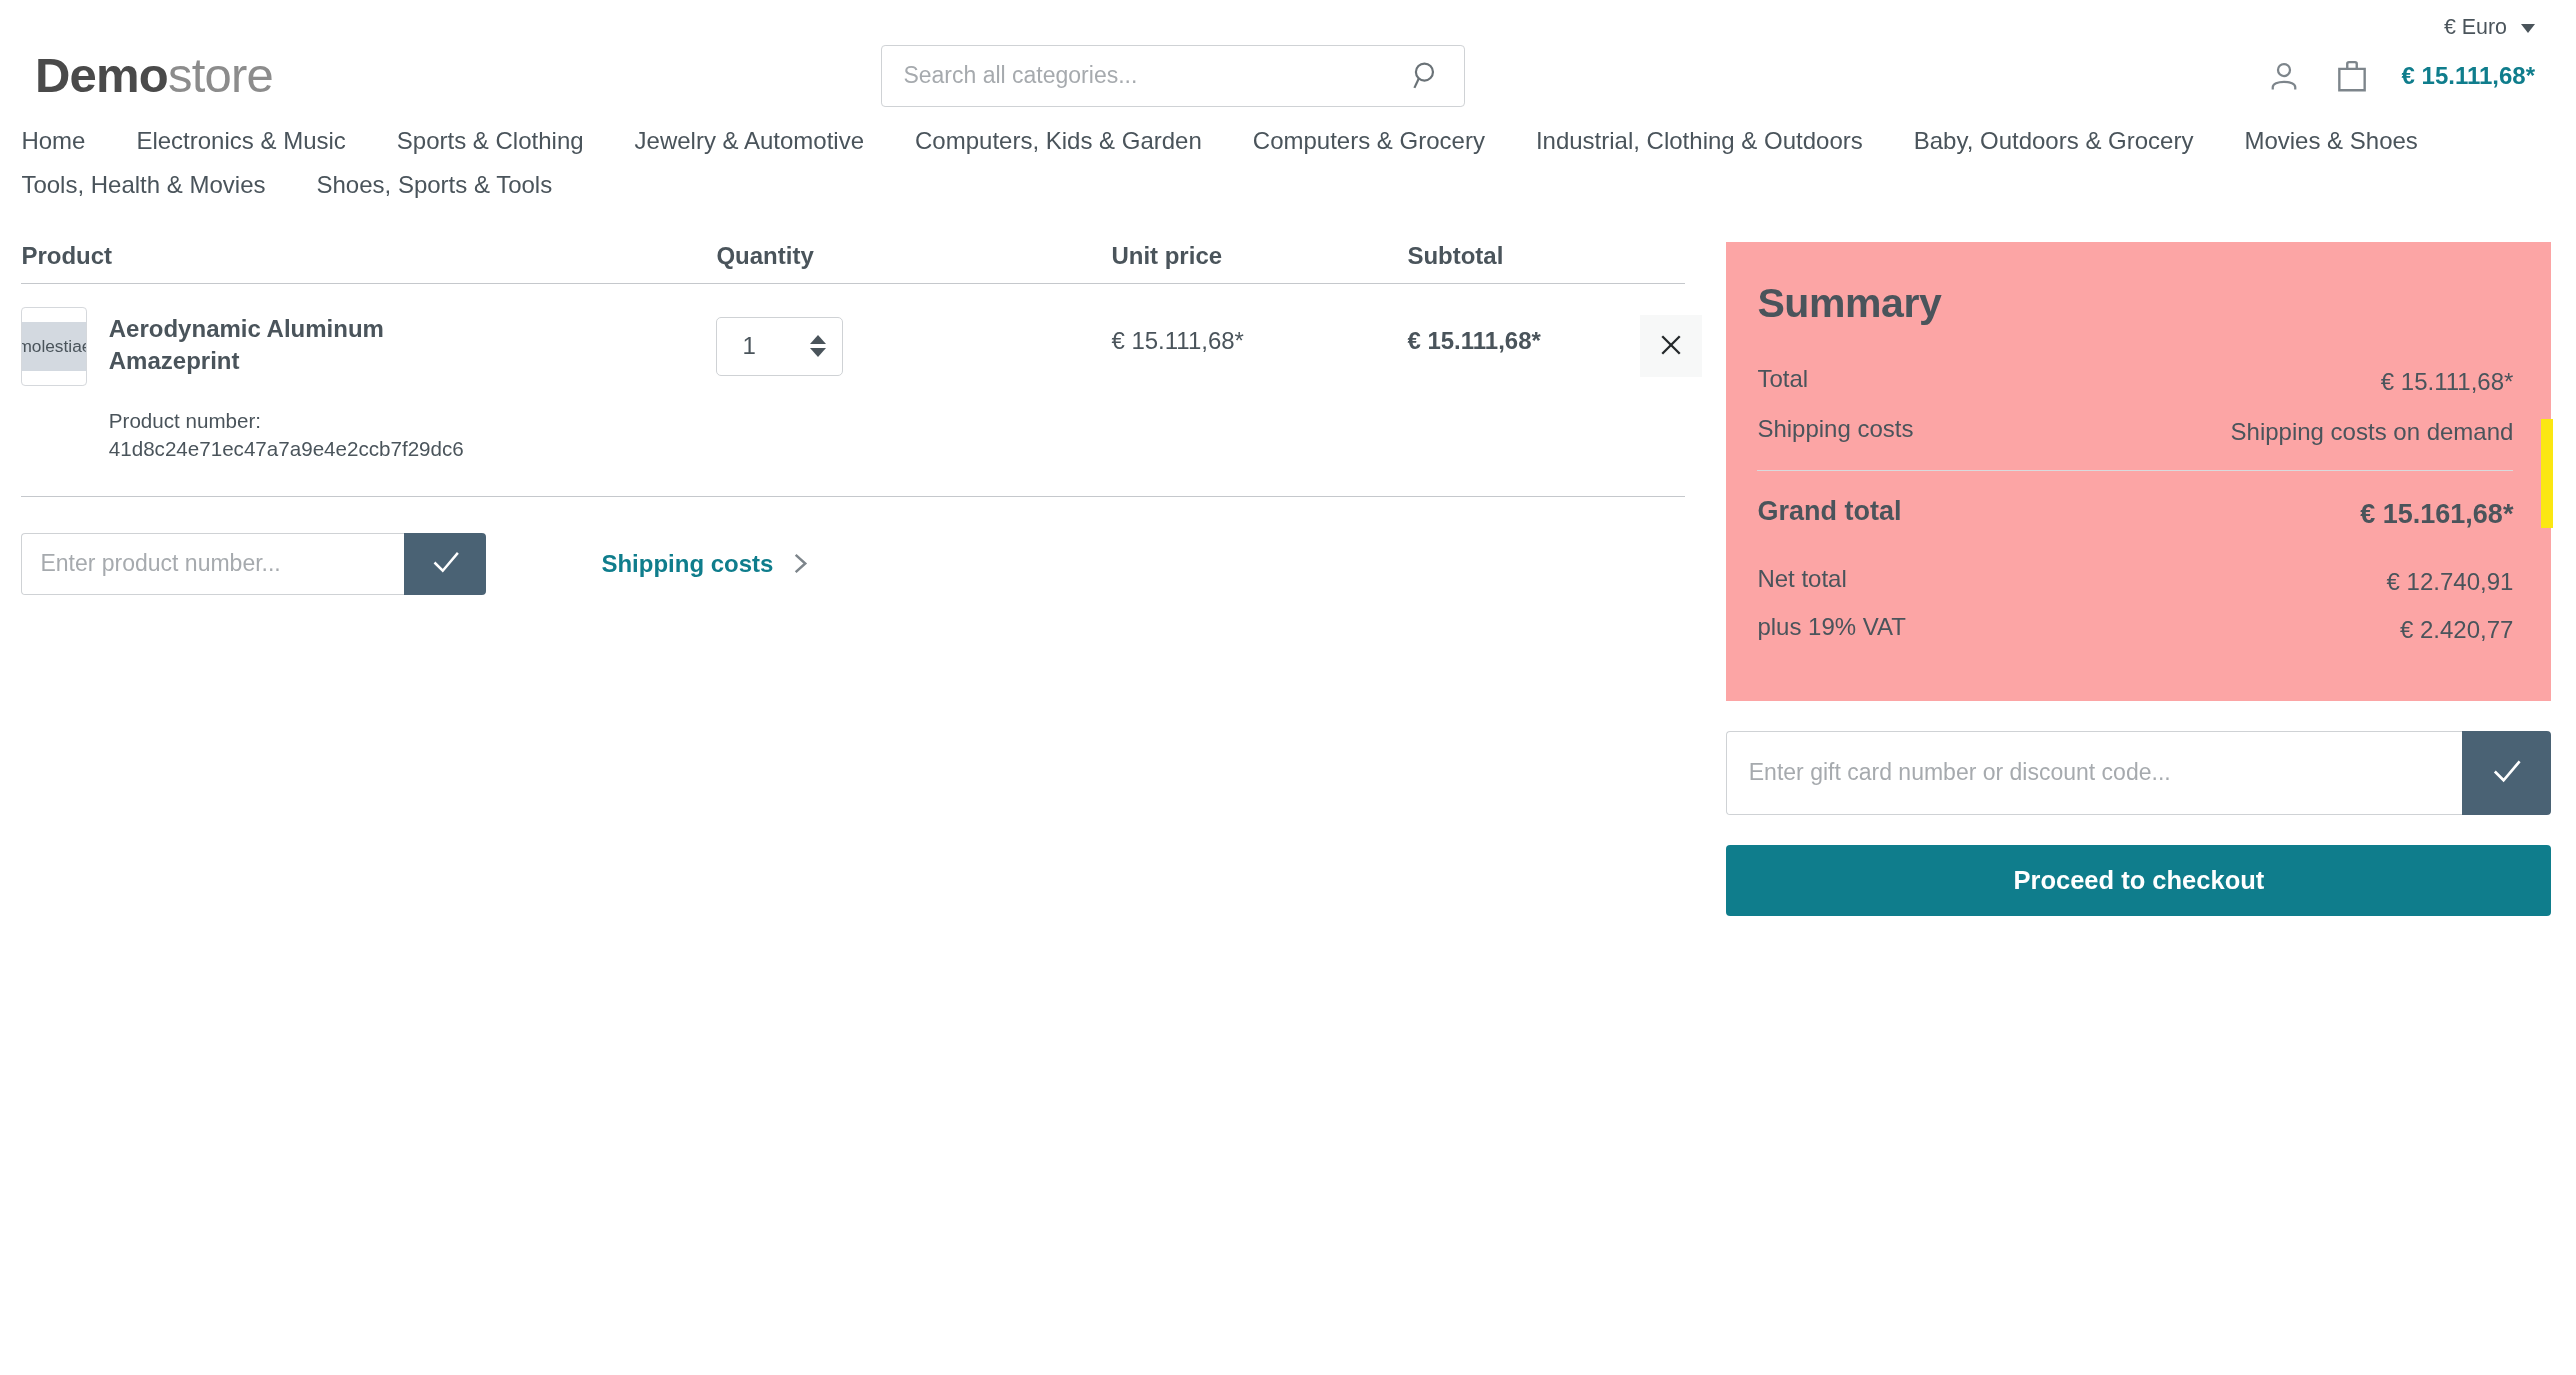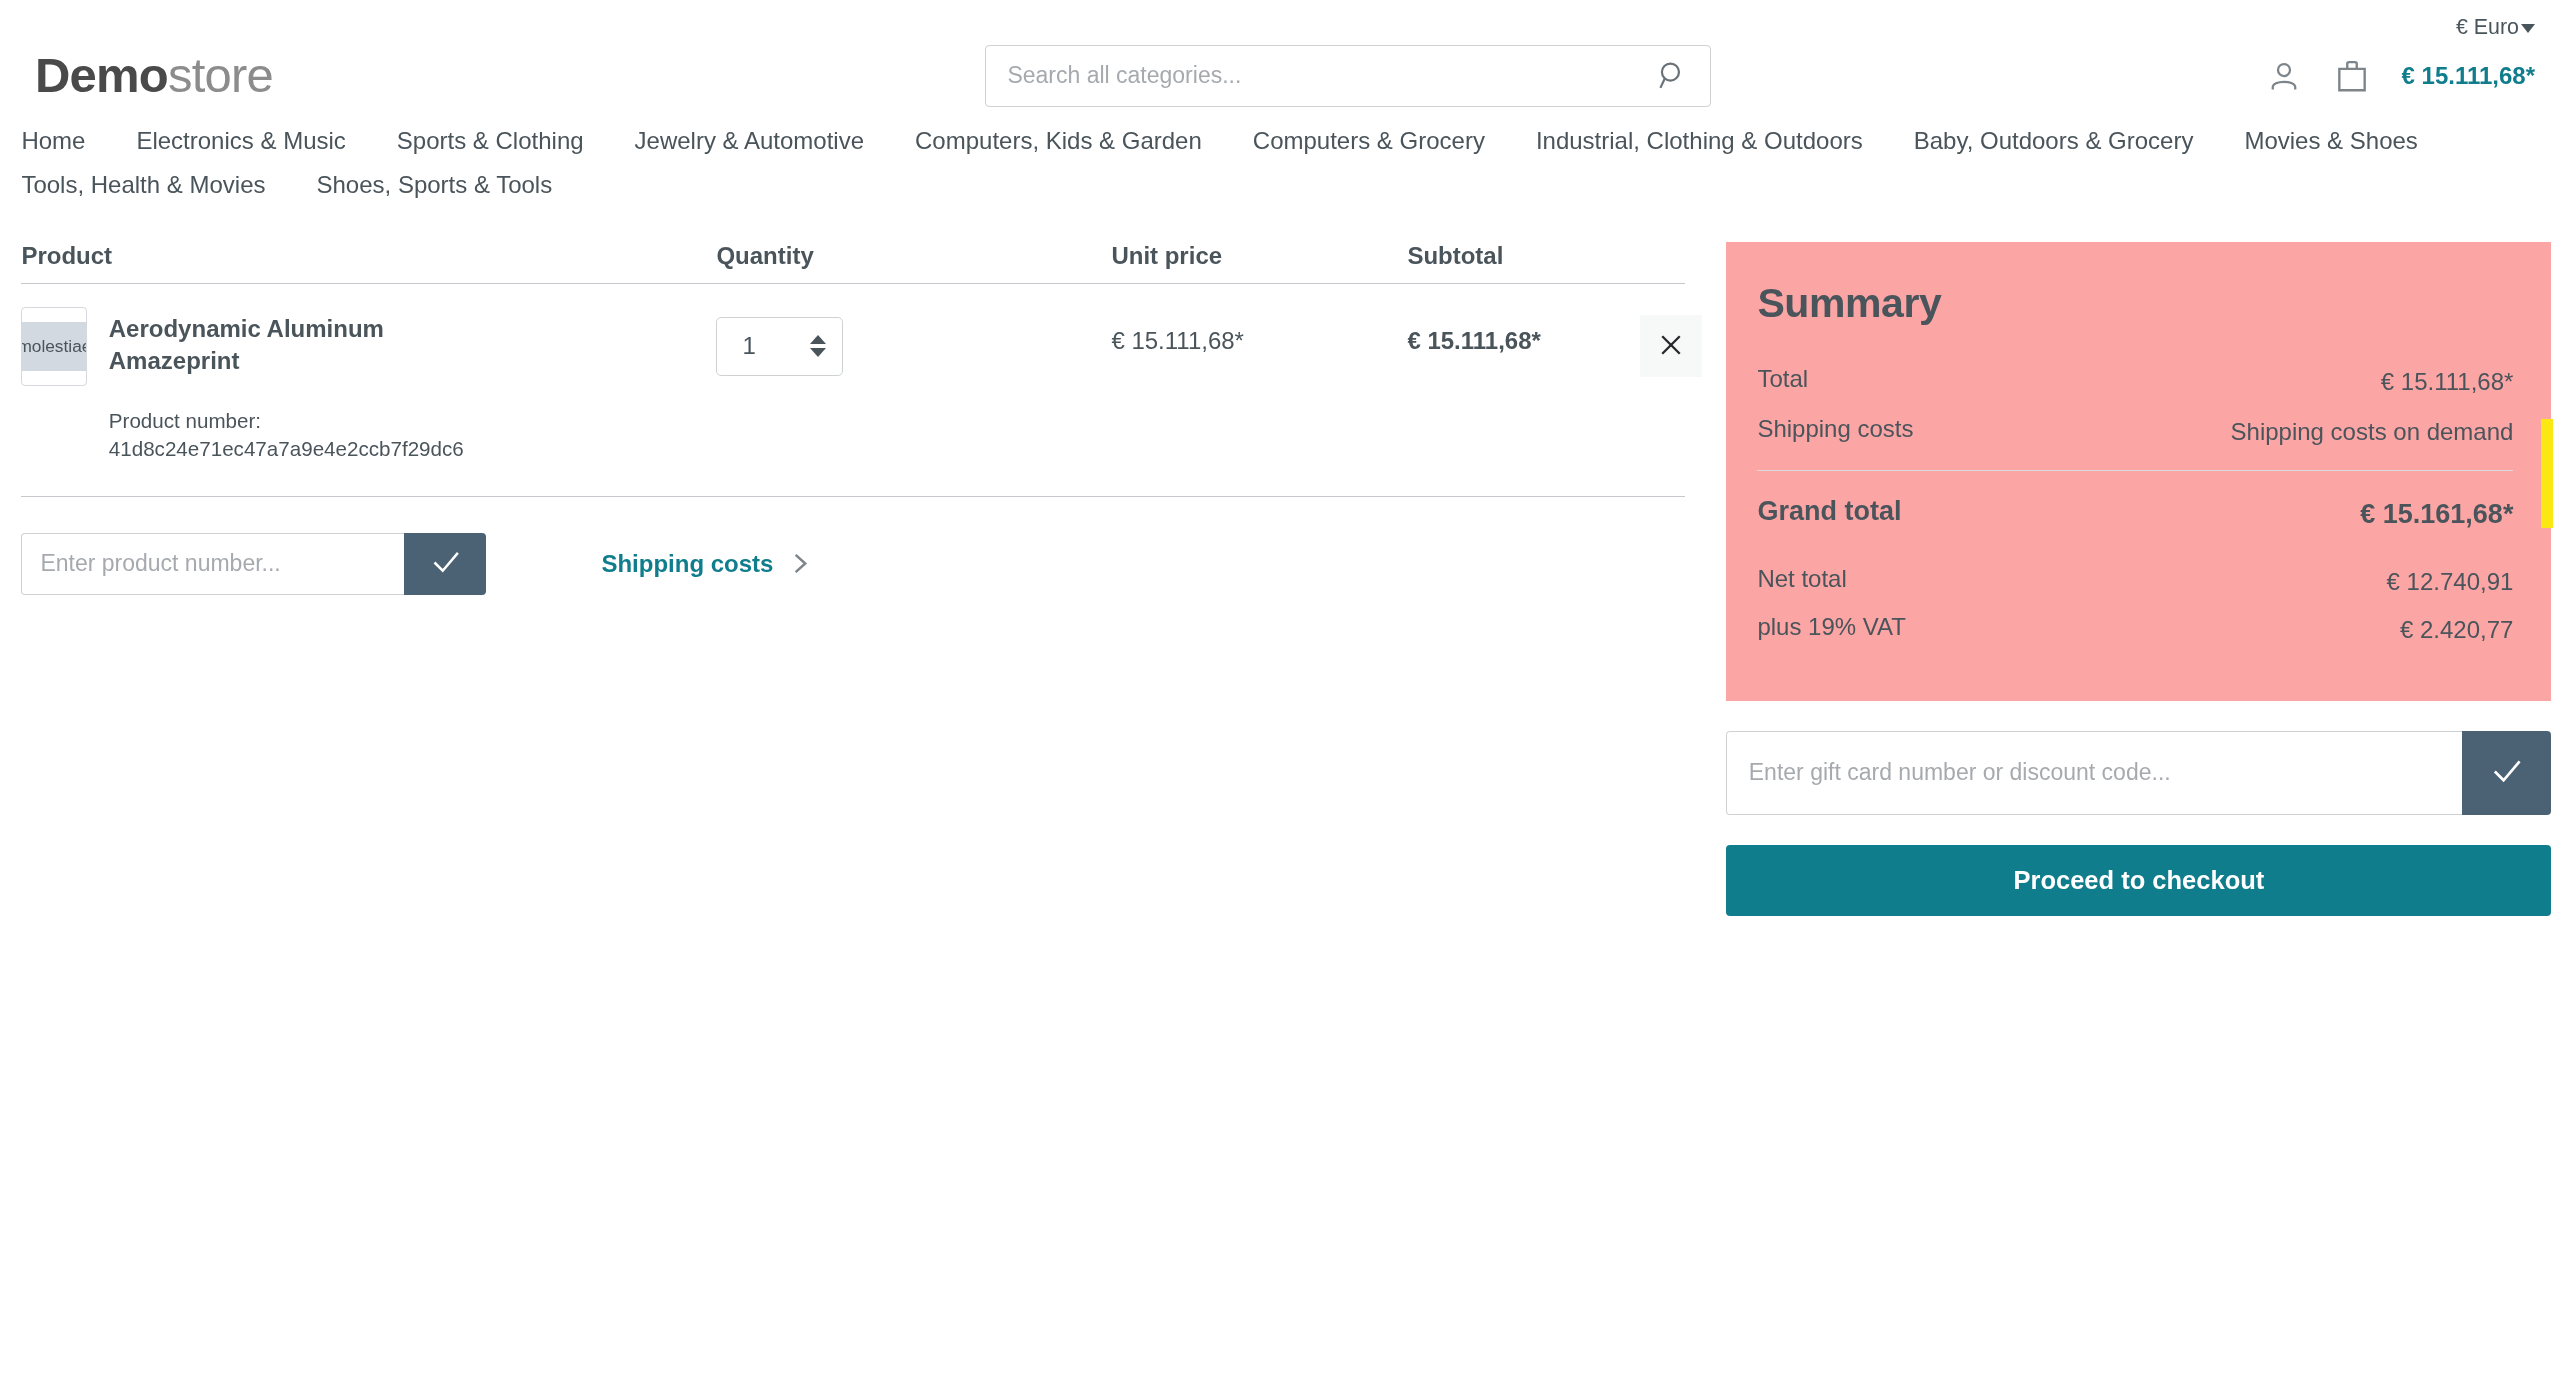--- a/index.html
+++ b/index.html
@@ -17,21 +17,21 @@
   .topbar {
     height: 36px;
     display: flex;
     align-items: center;
     justify-content: flex-end;
     padding-right: 41px;
   }
   .currency-select {
     display: flex;
     align-items: center;
-    gap: 2px;
+    gap: 14px;
     font-size: 21.4px;
     color: #4a545b;
     cursor: pointer;
     margin-top: 19px;
   }
   .caret-down {
     width: 0; height: 0;
     border-left: 7.4px solid transparent;
     border-right: 7.4px solid transparent;
     border-top: 9px solid #4a545b;
@@ -50,22 +50,22 @@
     font-size: 49px;
     line-height: 1;
     letter-spacing: -0.8px;
     white-space: nowrap;
   }
   .logo-bold   { font-weight: bold; color: #4a4a4a; }
   .logo-light  { font-weight: normal; color: #8c8c8c; }
 
   .search-wrap {
     position: absolute;
-    left: 985px;
-    width: 726px;
+    left: 881px;
+    width: 584px;
     height: 62px;
   }
   .search-box {
     width: 100%;
     height: 100%;
     border: 0.8px solid #cfd2d5;
     border-radius: 4.1px;
     background: #fff;
     display: flex;
     align-items: center;

